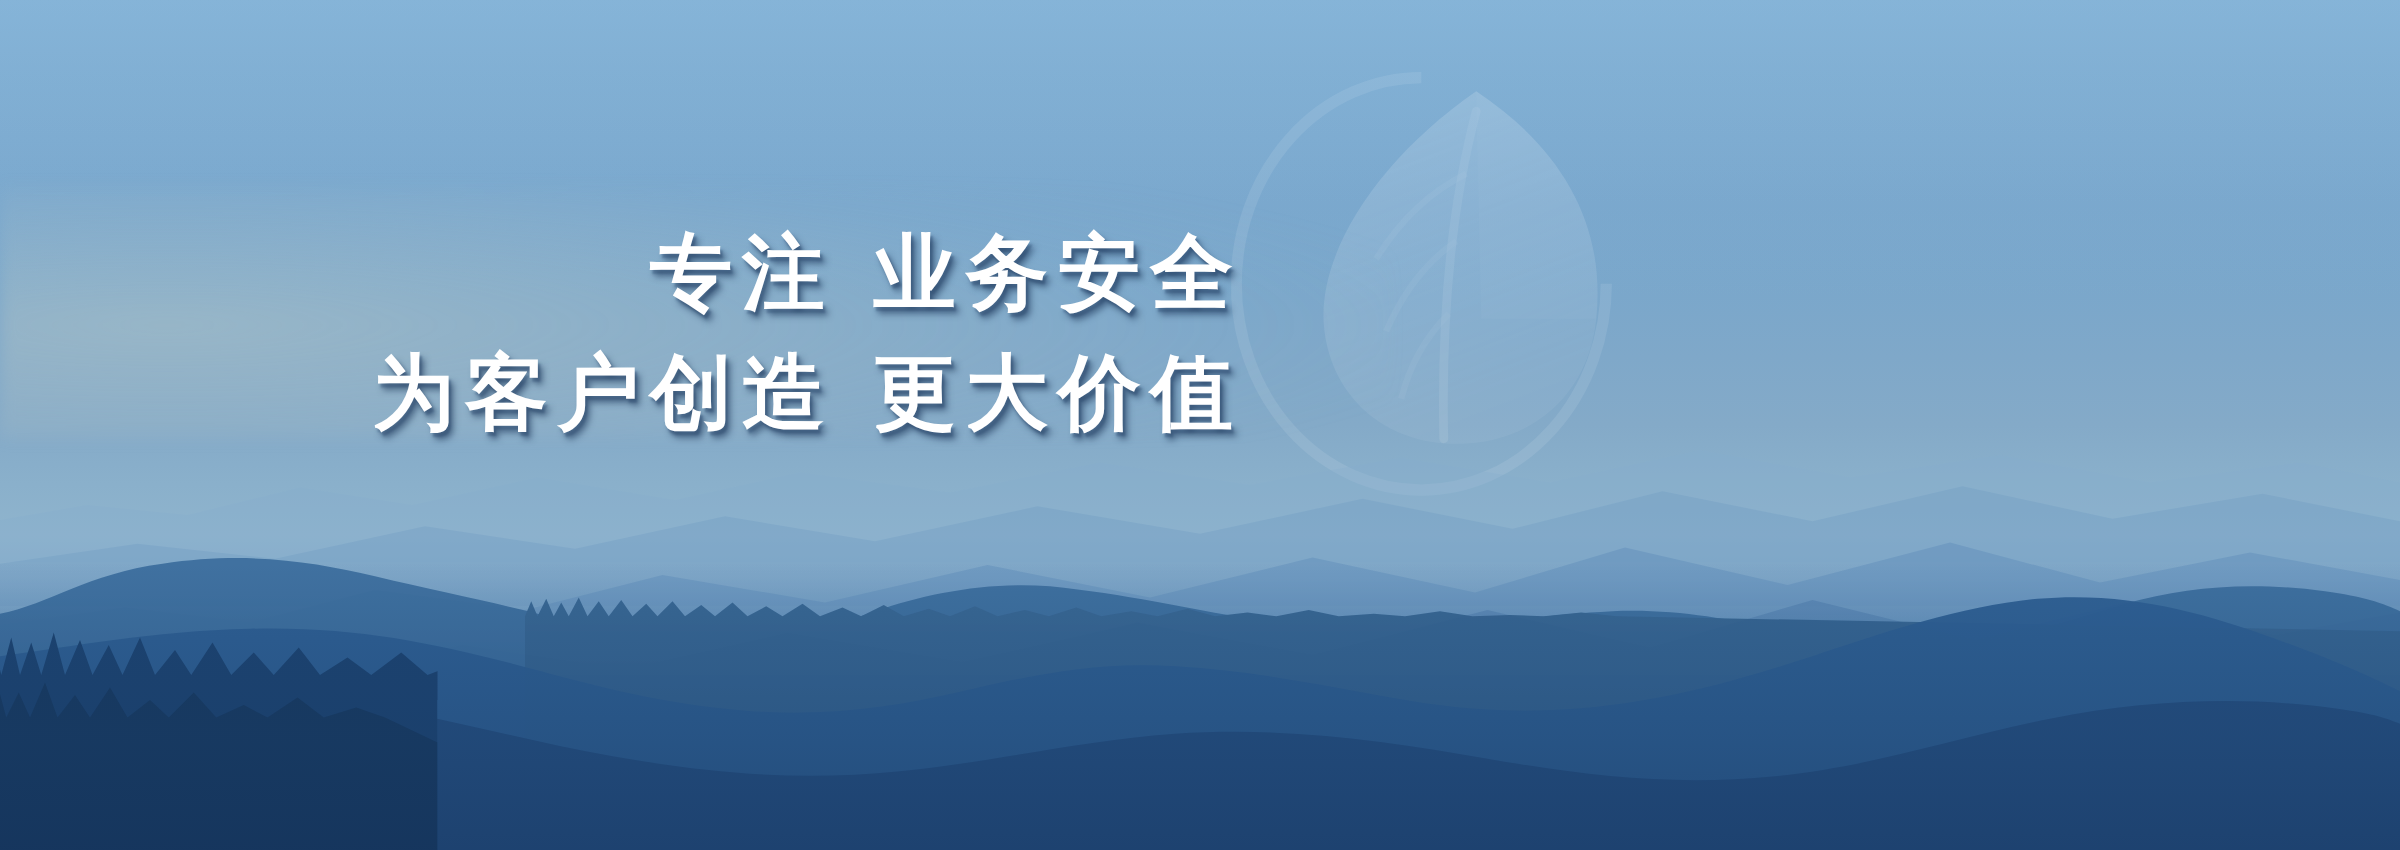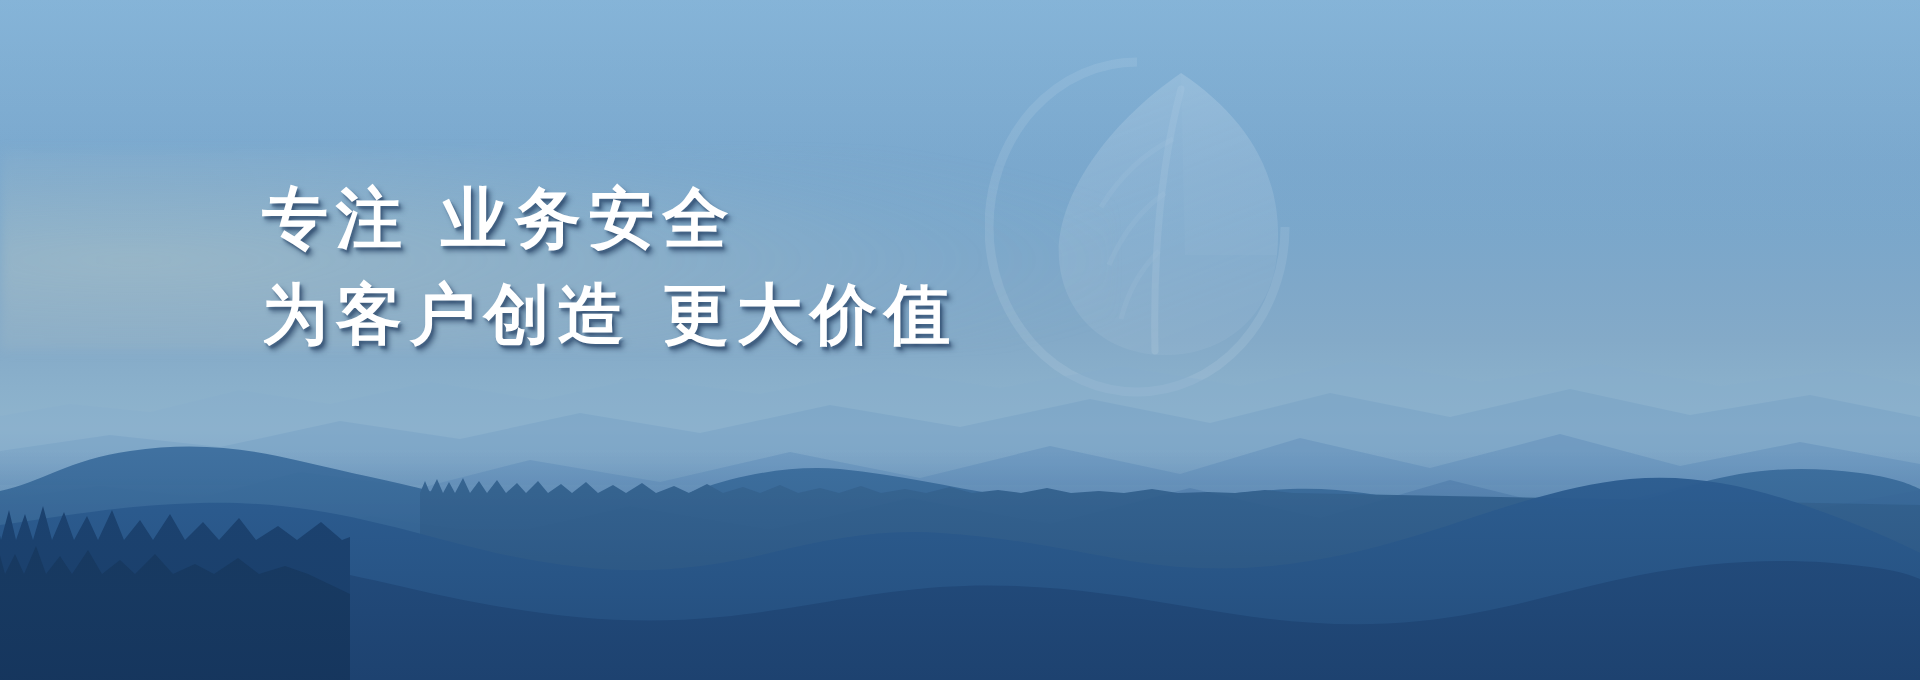--- a/index.html
+++ b/index.html
@@ -117,29 +117,31 @@
   }
   .hl-line {
     color: #ffffff;
     font-weight: 700;
     white-space: pre;
     letter-spacing: 0.12em;
     text-shadow:
        4px 5px 5px rgba(30,55,90,0.55),
        2px 3px 2px rgba(40,70,110,0.45);
     font-family: "DejaVu Sans", "Liberation Sans", sans-serif;
+    text-align: right;
   }
   .hl-line-1 {
     font-size: 66px;
     line-height: 82px;
   }
   .hl-line-2 {
     font-size: 66px;
     line-height: 82px;
     margin-top: 14px;
+    margin-left: 36px;
   }
 </style>
 </head>
 <body>
 
 <div class="banner">
 
   <div class="sky"></div>
   <div class="haze-top"></div>
   <div class="haze-warm"></div>

